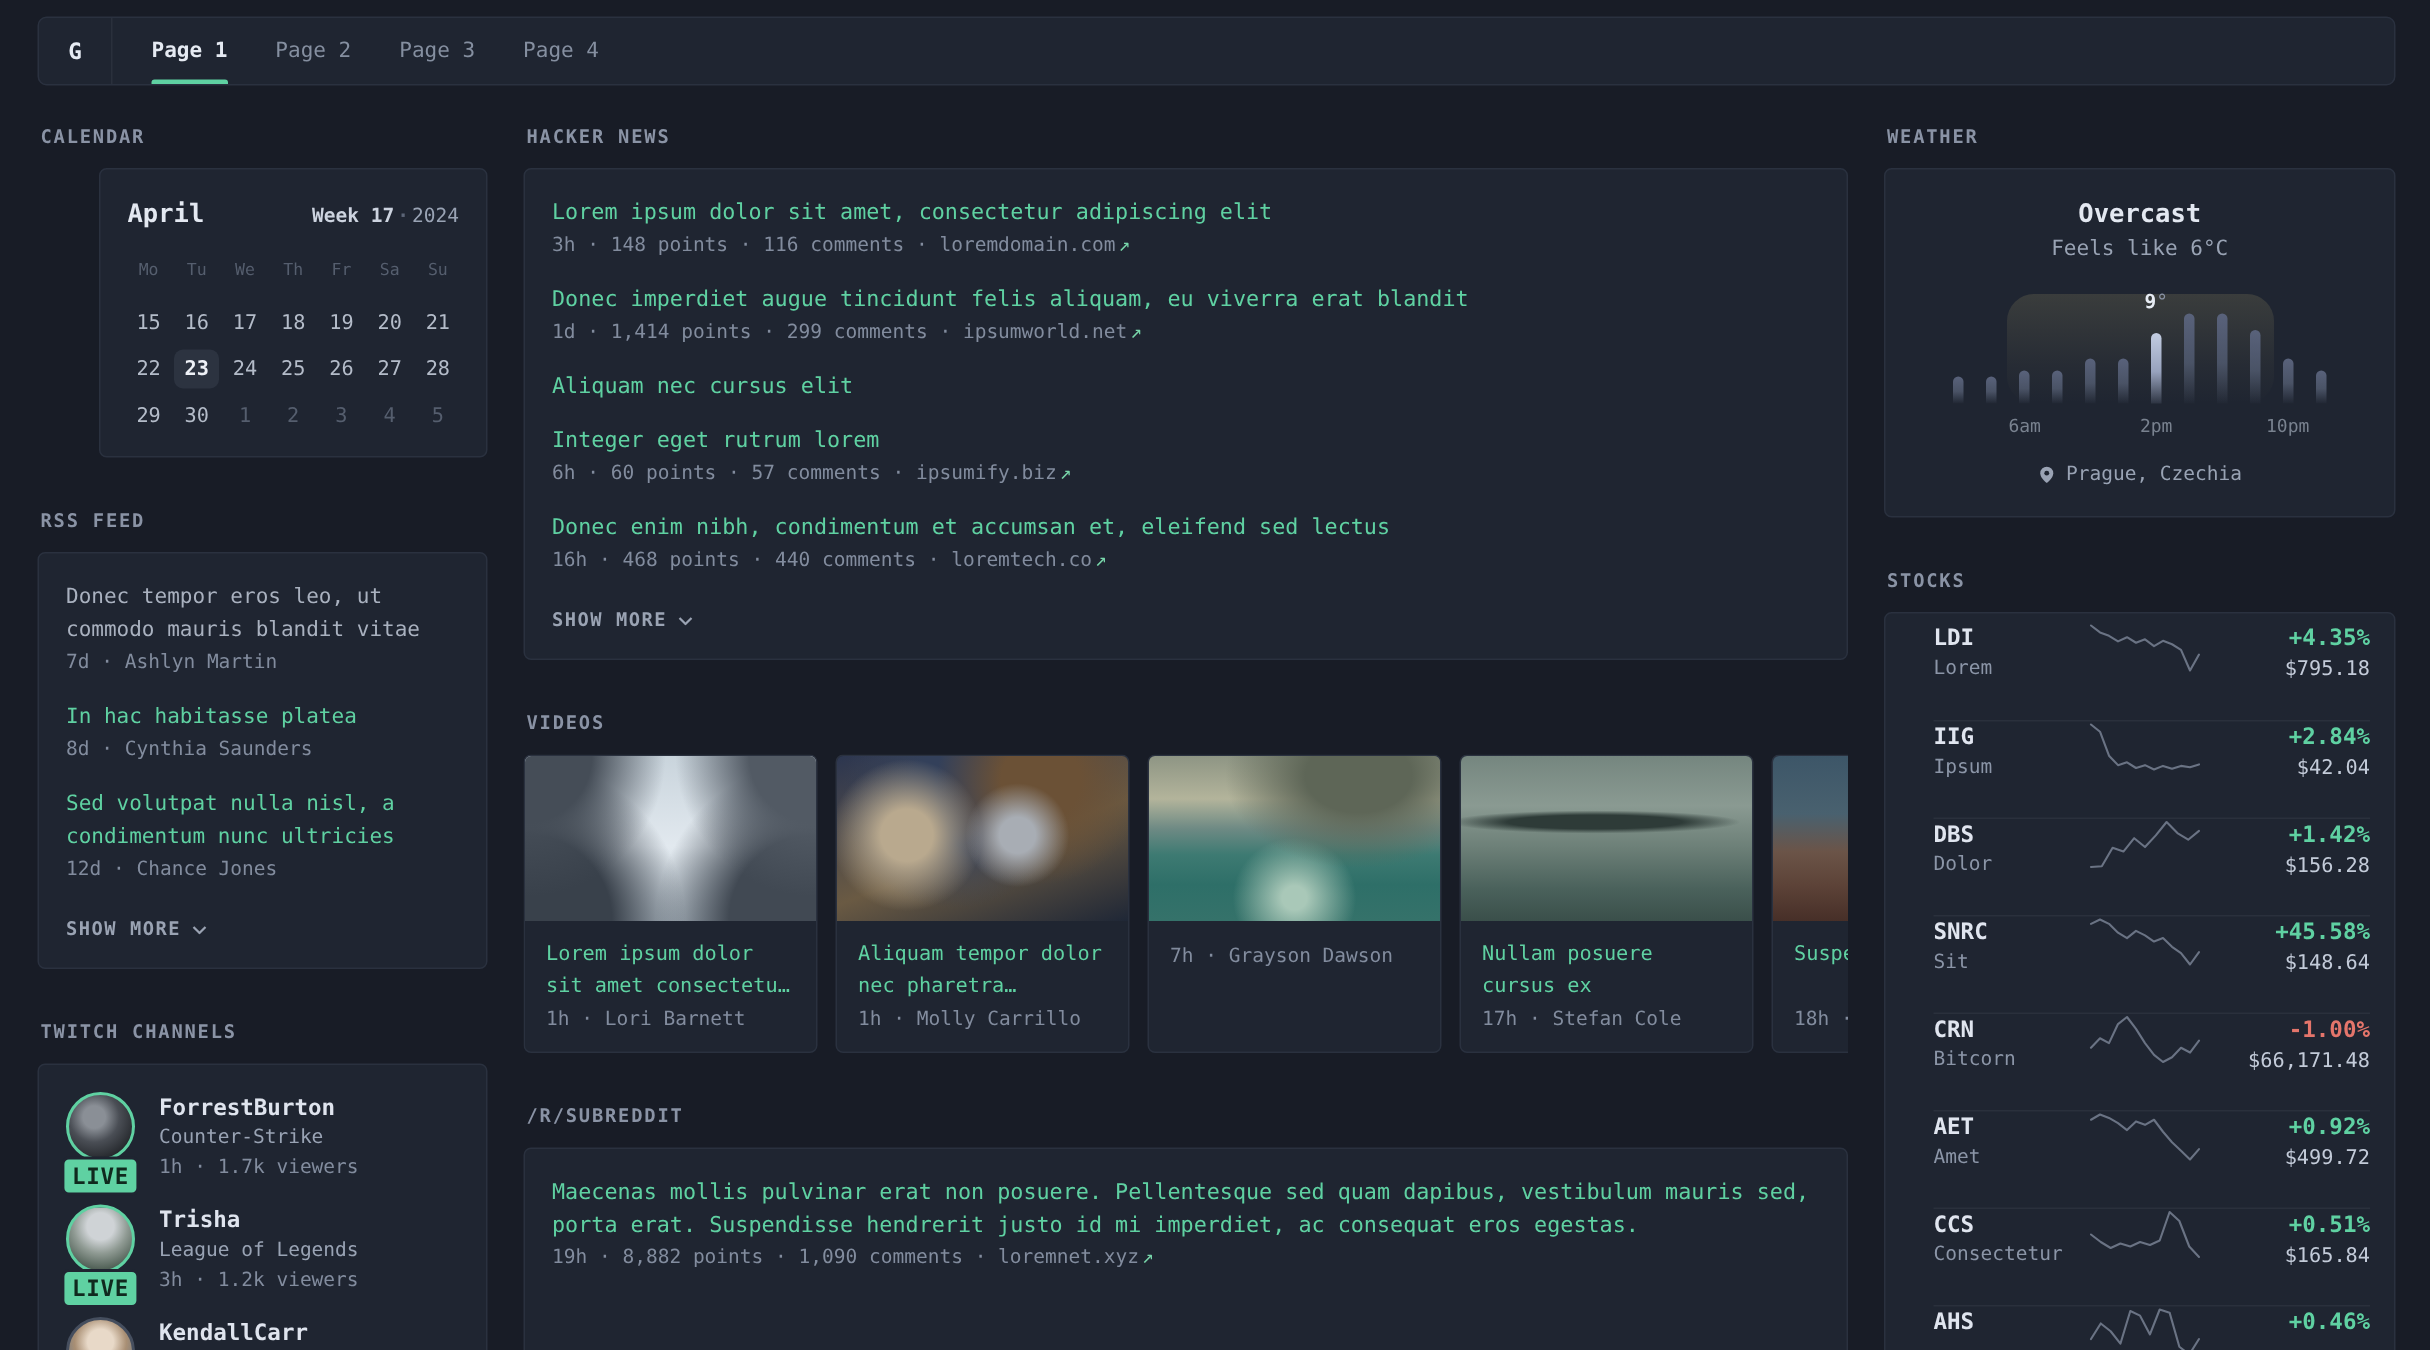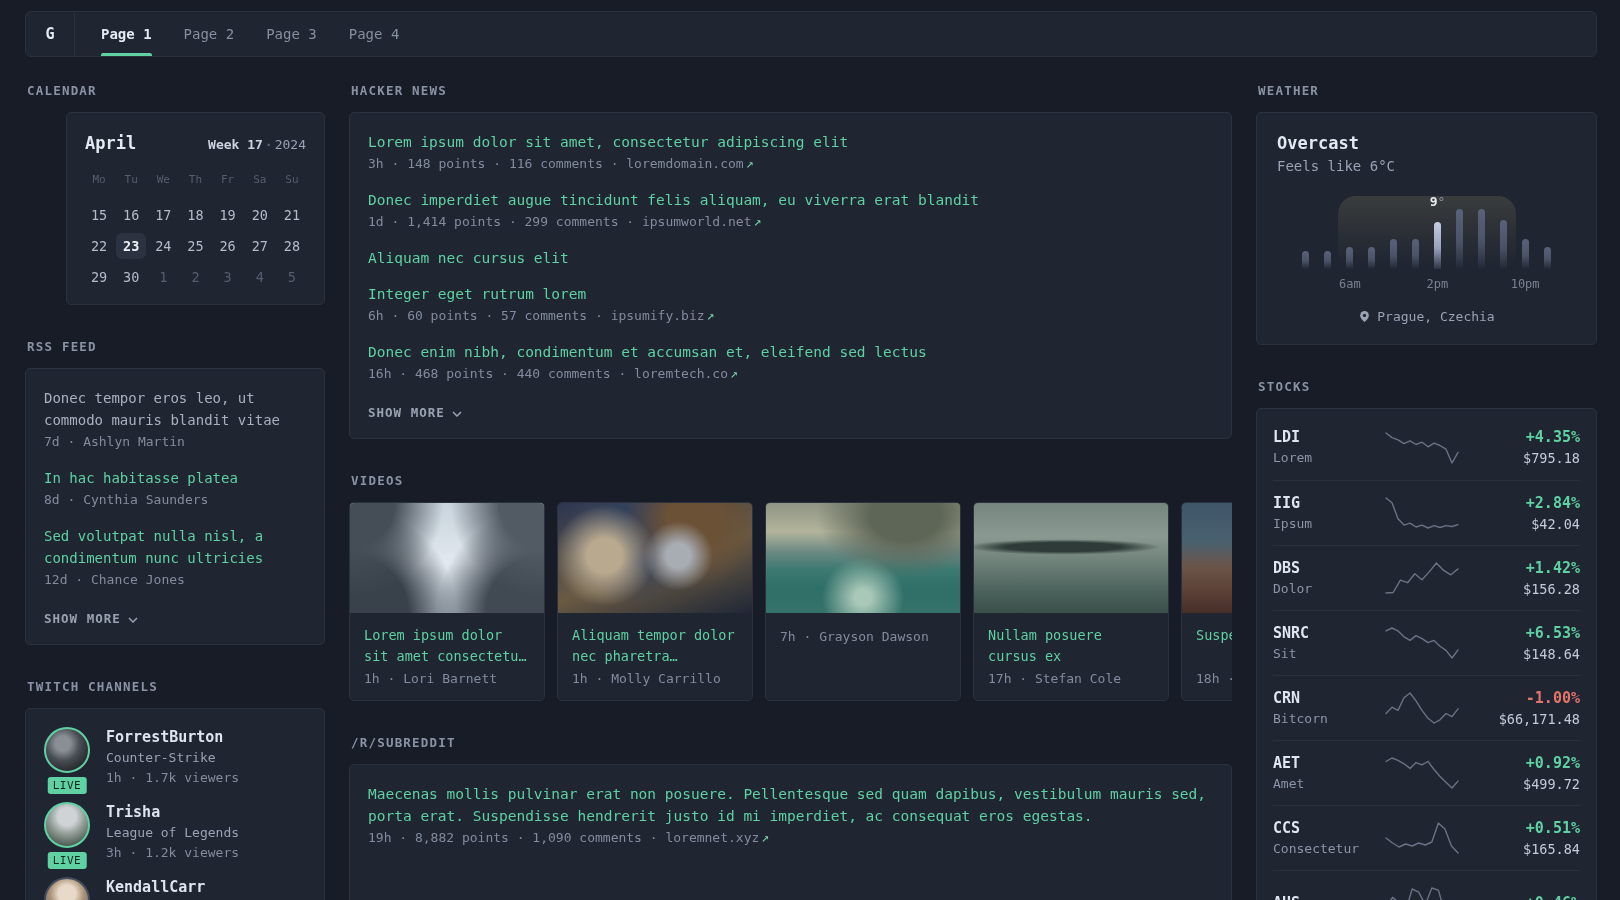--- a/index.html
+++ b/index.html
@@ -70,21 +70,21 @@
   
   .twitch-card{padding:18px 18px 10px;}
   .channel{display:flex;gap:16px;margin-bottom:14px;}
   .av-wrap{position:relative;width:46px;flex:0 0 46px;}
   .avatar{width:46px;height:46px;border-radius:50%;border:2px solid var(--accent);}
   .channel.offline .avatar{border-color:#454e5e;}
   .av1{background:radial-gradient(circle at 40% 35%, #8a8f96 0 20%, #4a4e55 45%, #222529 80%);}
   .av2{background:radial-gradient(circle at 50% 30%, #cfd3d6 0 25%, #8f9a93 50%, #44554a 85%);}
   .av3{background:radial-gradient(circle at 50% 35%, #e8d9c8 0 25%, #a98f74 50%, #5f7286 85%);}
   .live-badge{position:absolute;left:50%;transform:translateX(-50%);bottom:-8px;
-    background:var(--accent);color:#10291e;font-size:11px;font-weight:normal;letter-spacing:.5px;
+    background:var(--accent);color:#10291e;font-size:15px;font-weight:bold;letter-spacing:.5px;
     padding:2px 5px;border-radius:5px;border:2px solid var(--card);}
   .ch-name{font-size:15px;font-weight:bold;color:#dfe4ee;line-height:21px;}
   .ch-cat{font-size:13px;color:var(--t2);line-height:20px;}
   .ch-meta{font-size:13px;color:#828c9e;line-height:20px;}
 
   
   .video-row{display:flex;gap:12px;overflow:hidden;}
   .video-card{flex:0 0 196px;background:var(--card);border:1px solid var(--border);
     border-radius:5px;overflow:hidden;cursor:pointer;}
   .thumb{width:100%;height:110px;}
@@ -111,21 +111,21 @@
     radial-gradient(50% 7% at 46% 40%, #2e3b38 0 60%, transparent 100%),
     linear-gradient(180deg,#75867f 0%,#8a9a92 30%,#6d8078 55%,#4b625c 80%,#3a4f4a 100%);}
   .thumb-fog{background:
     radial-gradient(16% 30% at 56% 55%, #1d2226 0 60%, transparent 100%),
     linear-gradient(180deg,#3d5668 0%,#49616f 35%,#6b5448 58%,#5d4338 78%,#472f28 100%);}
 
   
   .sub-card{padding:18px;min-height:185px;}
 
   
-  .weather-card{padding:20px 20px 20px;}
+  .weather-card{padding:20px 20px 20px;text-align:center;}
   .w-cond{font-size:17px;font-weight:bold;color:#e3e8f1;}
   .w-feels{font-size:14px;color:var(--t2);margin-top:5px;}
   .w-chart{position:relative;height:73px;margin:22px 18px 0;}
   .daylight{position:absolute;left:16.5%;width:67.5%;top:0;bottom:0;border-radius:18px;
     background:linear-gradient(180deg, rgba(222,205,130,0.14), rgba(222,205,130,0.04) 65%, rgba(222,205,130,0));}
   .wbars{position:absolute;inset:0;display:flex;align-items:flex-end;}
   .wslot{flex:1;display:flex;justify-content:center;align-items:flex-end;}
   .wbar{width:7px;border-radius:4px 4px 0 0;
     background:linear-gradient(180deg,#59627b 0%,#4a5366 55%,rgba(74,83,102,0.05) 100%);}
   .wbar.now{background:linear-gradient(180deg,#c3cde2 0%,#97a2bd 55%,rgba(151,162,189,0.12) 100%);}
@@ -133,21 +133,21 @@
     font-weight:bold;color:#e7ecf4;}
   .now-temp .deg{color:#8a93a5;font-weight:normal;}
   .wlabels{position:relative;height:16px;margin:8px 18px 0;}
   .wlabel{position:absolute;transform:translateX(-50%);font-size:12px;color:#79828f;}
   .w-loc{display:flex;align-items:center;justify-content:center;gap:6px;margin-top:16px;
     font-size:13px;color:var(--t2);}
   .pin{color:#9aa3b4;display:inline-flex;}
 
   
   .stocks-card{padding:6px 16px;}
-  .stock-row{display:flex;align-items:center;height:65px;cursor:pointer;}
+  .stock-row{display:flex;align-items:flex-start;height:65px;cursor:pointer;margin-left:16px;}
   .stock-row + .stock-row{border-top:1px solid var(--divider);}
   .stk-id{width:98px;}
   .stk-sym{font-size:15px;font-weight:bold;color:#e0e5ef;line-height:21px;}
   .stk-name{font-size:13px;color:#8b95a7;line-height:20px;}
   .spark{flex:1;display:flex;justify-content:center;}
   .spark svg{overflow:visible;}
   .spark polyline{fill:none;stroke:#6a7384;stroke-width:1.4;stroke-linejoin:round;stroke-linecap:round;}
   .stk-right{width:108px;text-align:right;}
   .stk-change{font-size:15px;font-weight:bold;line-height:21px;}
   .stk-change.up{color:var(--accent);}
@@ -538,21 +538,21 @@
     <div class="stk-id">
       <div class="stk-sym">SNRC</div>
       <div class="stk-name">Sit</div>
     </div>
     <div class="spark">
       <svg width="76" height="34" viewBox="0 0 76 34">
                   <polyline points="2.0,4.9 8.0,2.0 14.0,4.9 20.0,10.8 26.0,14.4 32.0,9.6 38.0,12.6 44.0,16.7 50.0,14.4 56.0,20.2 62.0,24.4 68.0,32.0 74.0,23.8"></polyline>
                 </svg>
     </div>
     <div class="stk-right">
-      <div class="stk-change up">+6.53%</div>
+      <div class="stk-change up">+45.58%</div>
       <div class="stk-price">$148.64</div>
     </div>
   </div>
 
   <div class="stock-row">
     <div class="stk-id">
       <div class="stk-sym">CRN</div>
       <div class="stk-name">Bitcorn</div>
     </div>
     <div class="spark">

